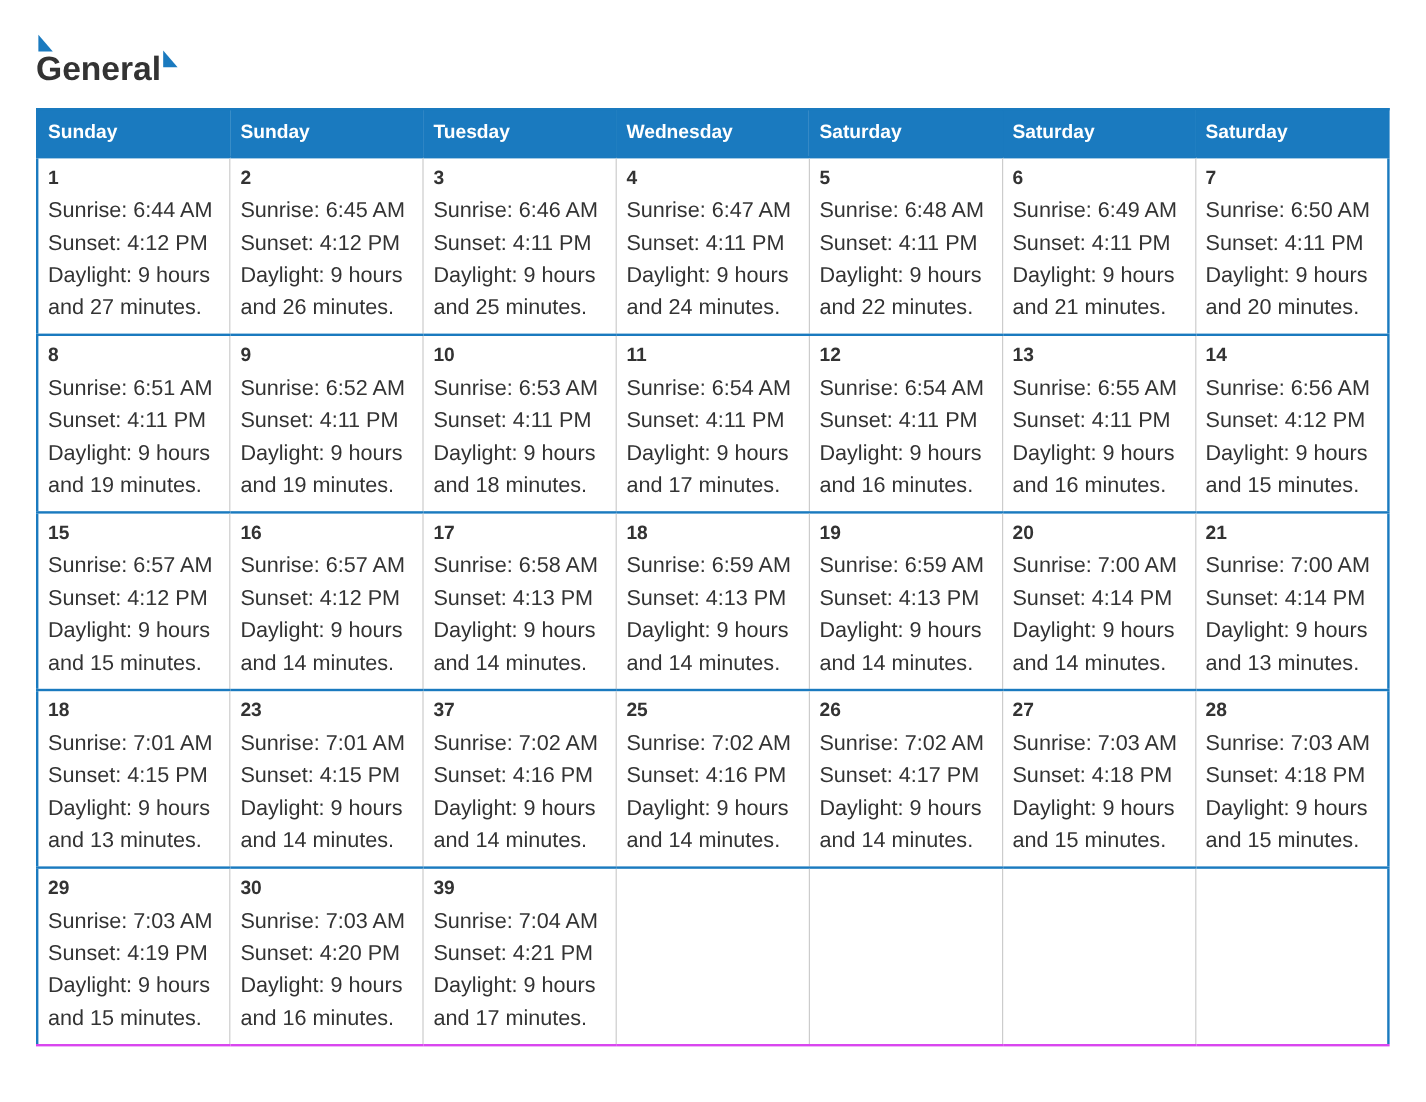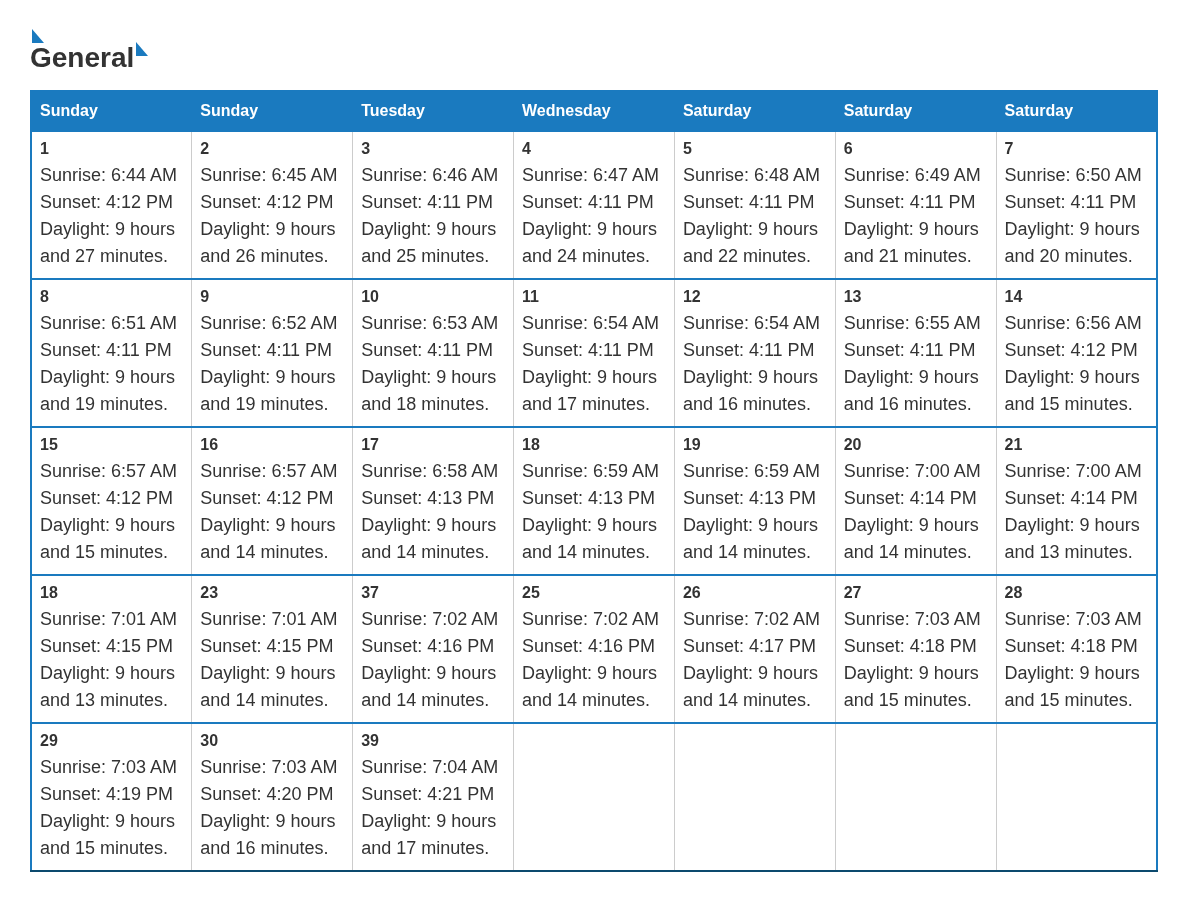--- a/index.html
+++ b/index.html
@@ -89,21 +89,21 @@
       font-size: 16px;
       font-weight: bold;
       display: block;
       margin-bottom: 4px;
     }
     .day-info {
       font-size: 18px;
       line-height: 1.5;
     }
     tbody tr:last-child td {
-      border-bottom: 2px solid #0c4a6e;
+      border-bottom: 2px solid #d946ef;
       border-radius: 30px;
     }
     td.empty {
       background: #fff;
     }
   </style>
 </head>
 <body>
 
 <div class="header">

